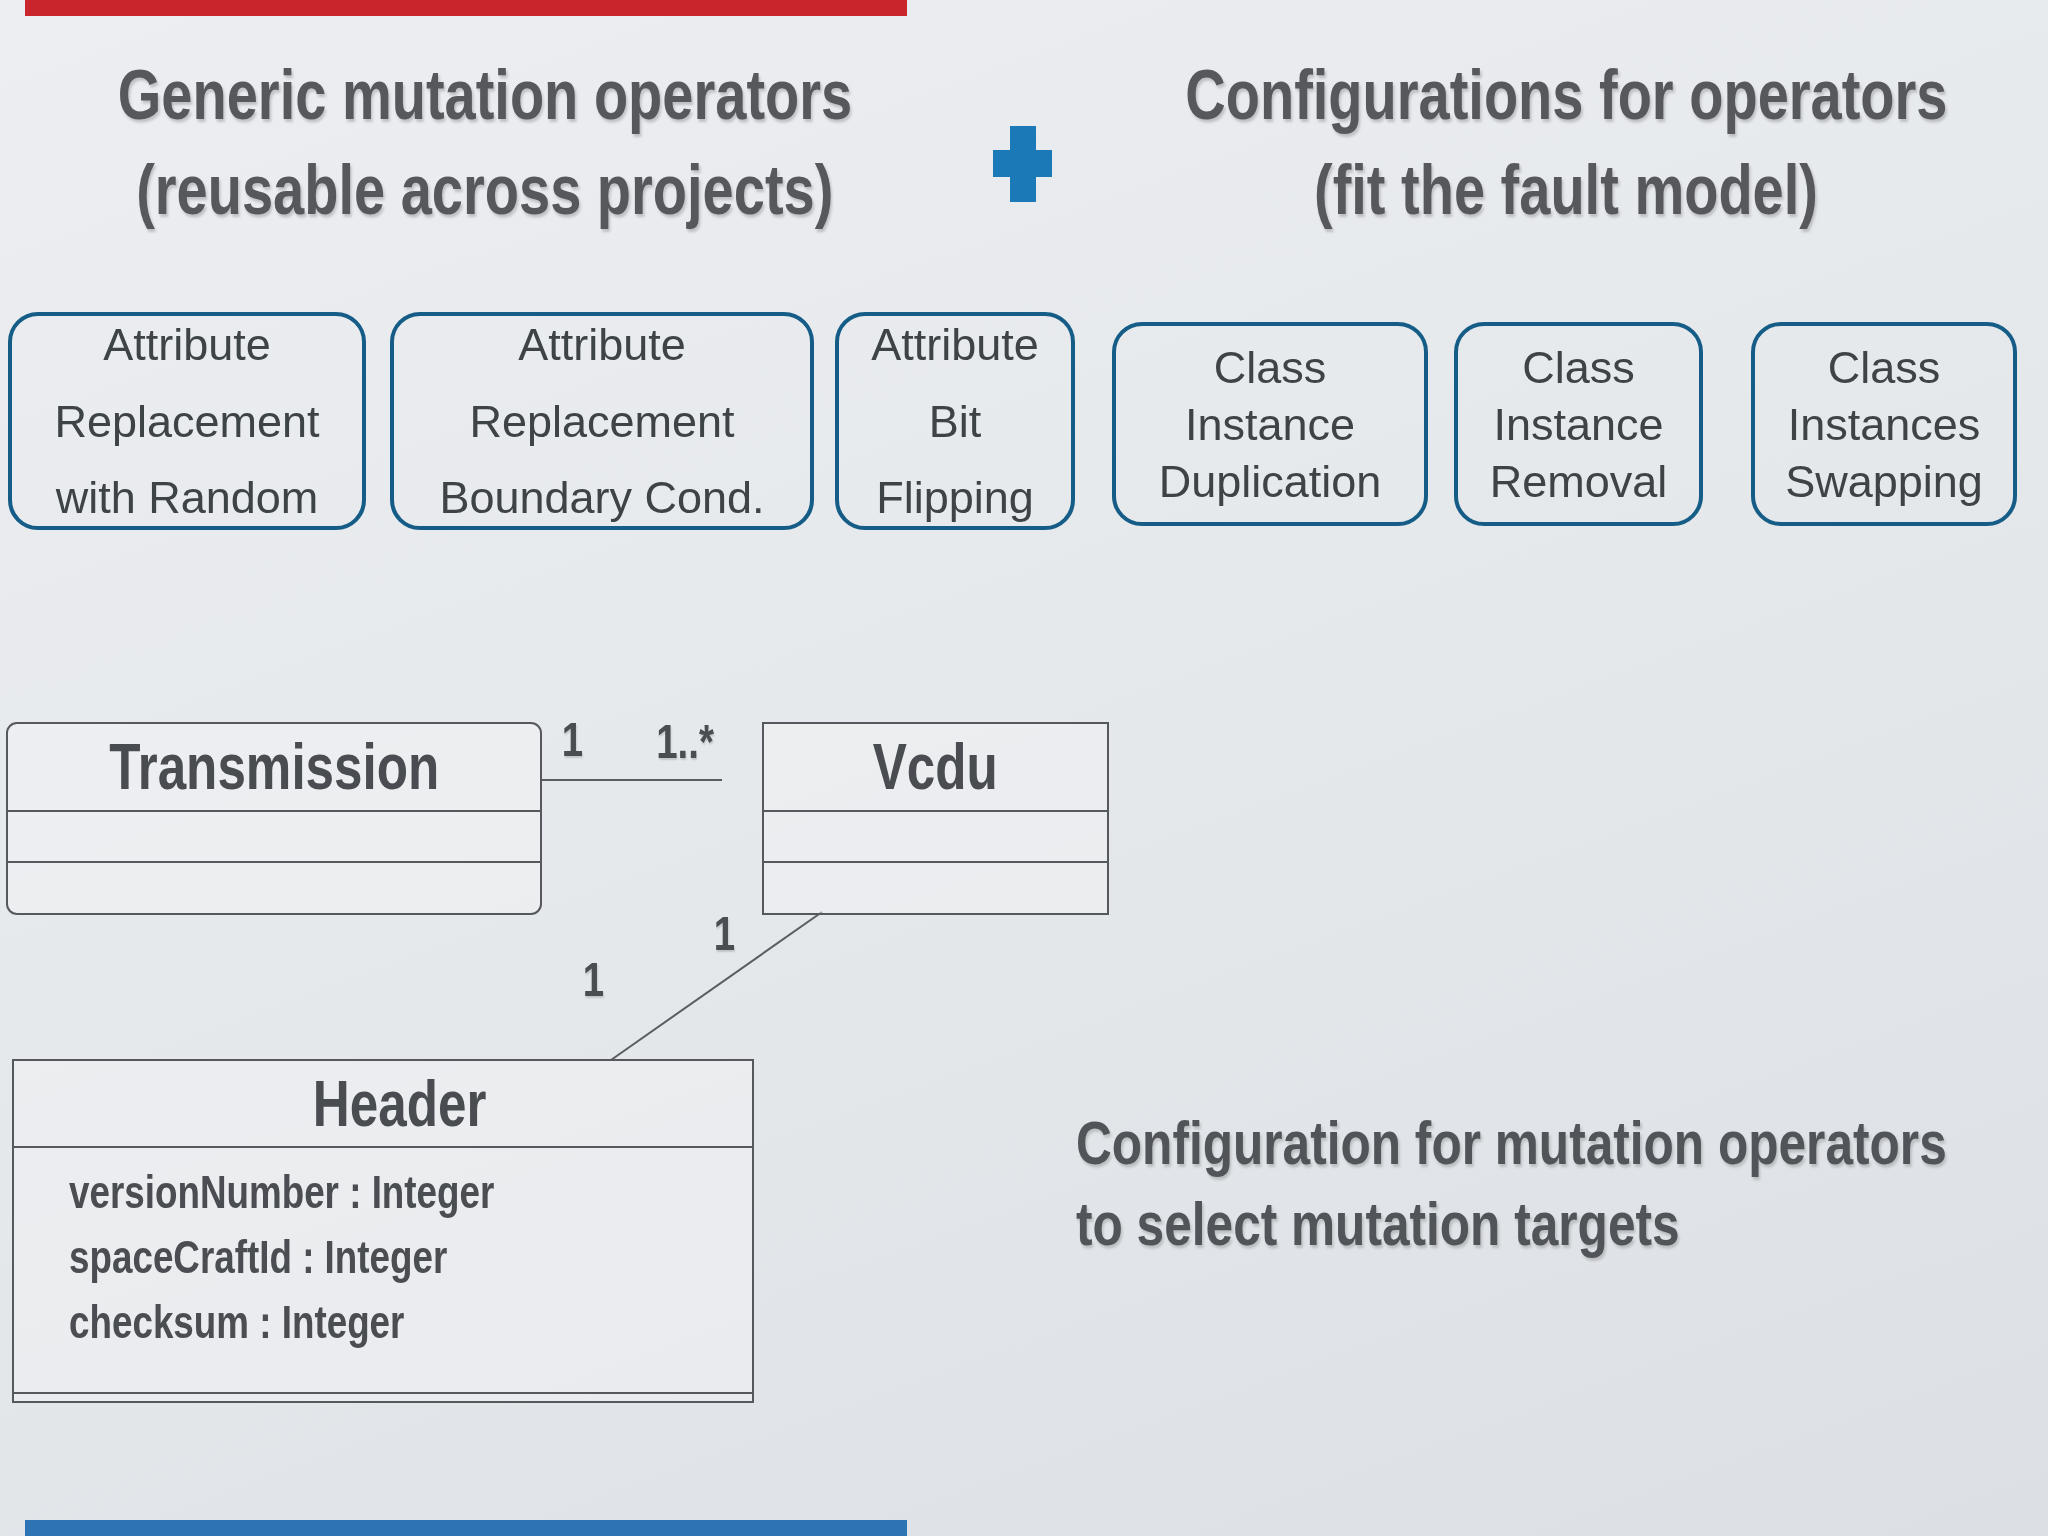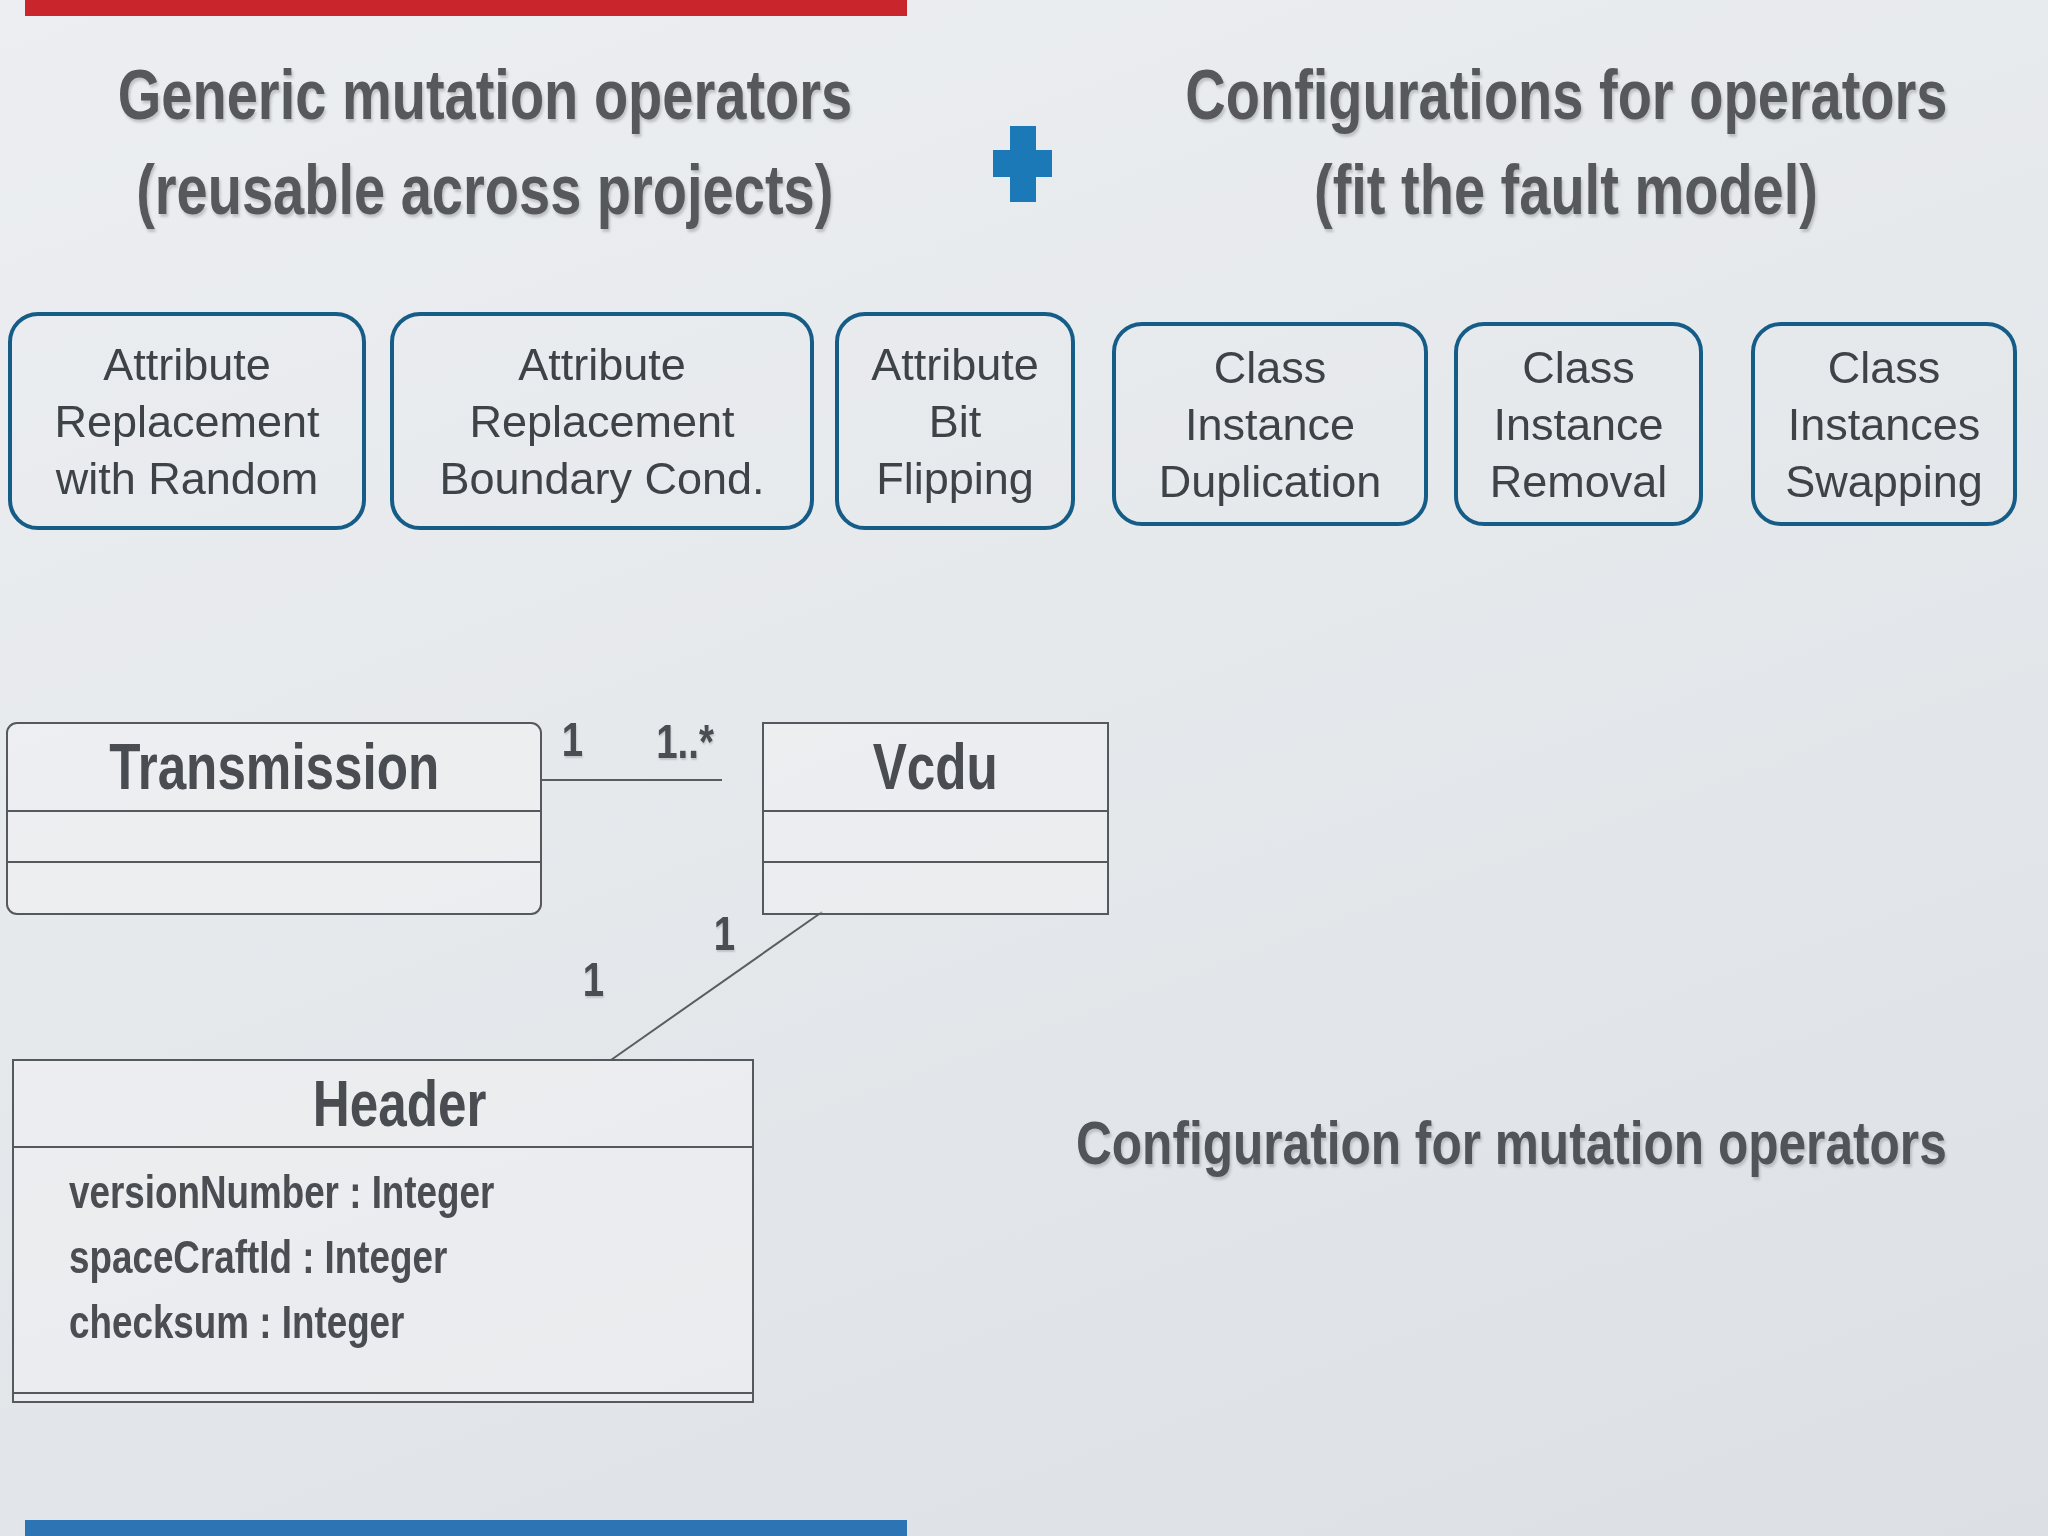--- a/index.html
+++ b/index.html
@@ -25,21 +25,21 @@
 
   
   .plus{left:993px;top:126px;width:59px;height:76px;}
   .plus .v{position:absolute;left:17px;top:0;width:26px;height:76px;}
   .plus .h{position:absolute;left:0;top:24px;width:59px;height:27px;}
 
   
   .pill{position:absolute;border:4px solid #155d87;border-radius:30px;
         display:flex;flex-direction:column;justify-content:center;align-items:center;
         color:#3e4347;font-size:45px;line-height:57px;text-align:center;background:transparent;}
-  .rowA{top:312px;height:210px;}
+  .rowA{top:312px;height:210px;justify-content:space-between;}
   .rowB{top:322px;height:196px;}
 
   
   .uml-class{position:absolute;border:2px solid #55585c;background:rgba(243,245,247,0.45);}
   .uml-title{display:flex;align-items:center;justify-content:center;border-bottom:2px solid #55585c;
              color:#494c50;font-weight:bold;font-size:64px;}
   .uml-attrs{border-bottom:2px solid #55585c;color:#4a4d51;font-weight:bold;font-size:46px;
              line-height:65px;padding:12px 0 0 55px;box-sizing:border-box;}
   .uml-empty{}
   .mult{position:absolute;color:#4a4d51;font-weight:bold;font-size:48px;text-align:center;
@@ -146,15 +146,16 @@
   </div>
   <div class="mult" style="left:702px;top:906px;width:44px;">
     <span class="cond">1</span>
   </div>
   <div class="mult" style="left:571px;top:952px;width:44px;">
     <span class="cond">1</span>
   </div>
 
   <div class="abs note">
     <div><span class="cond-left">Configuration for mutation operators</span></div>
+    <div><span class="cond-left">to select mutation targets</span></div>
   </div>
 
 </div>
 
 </body></html>

